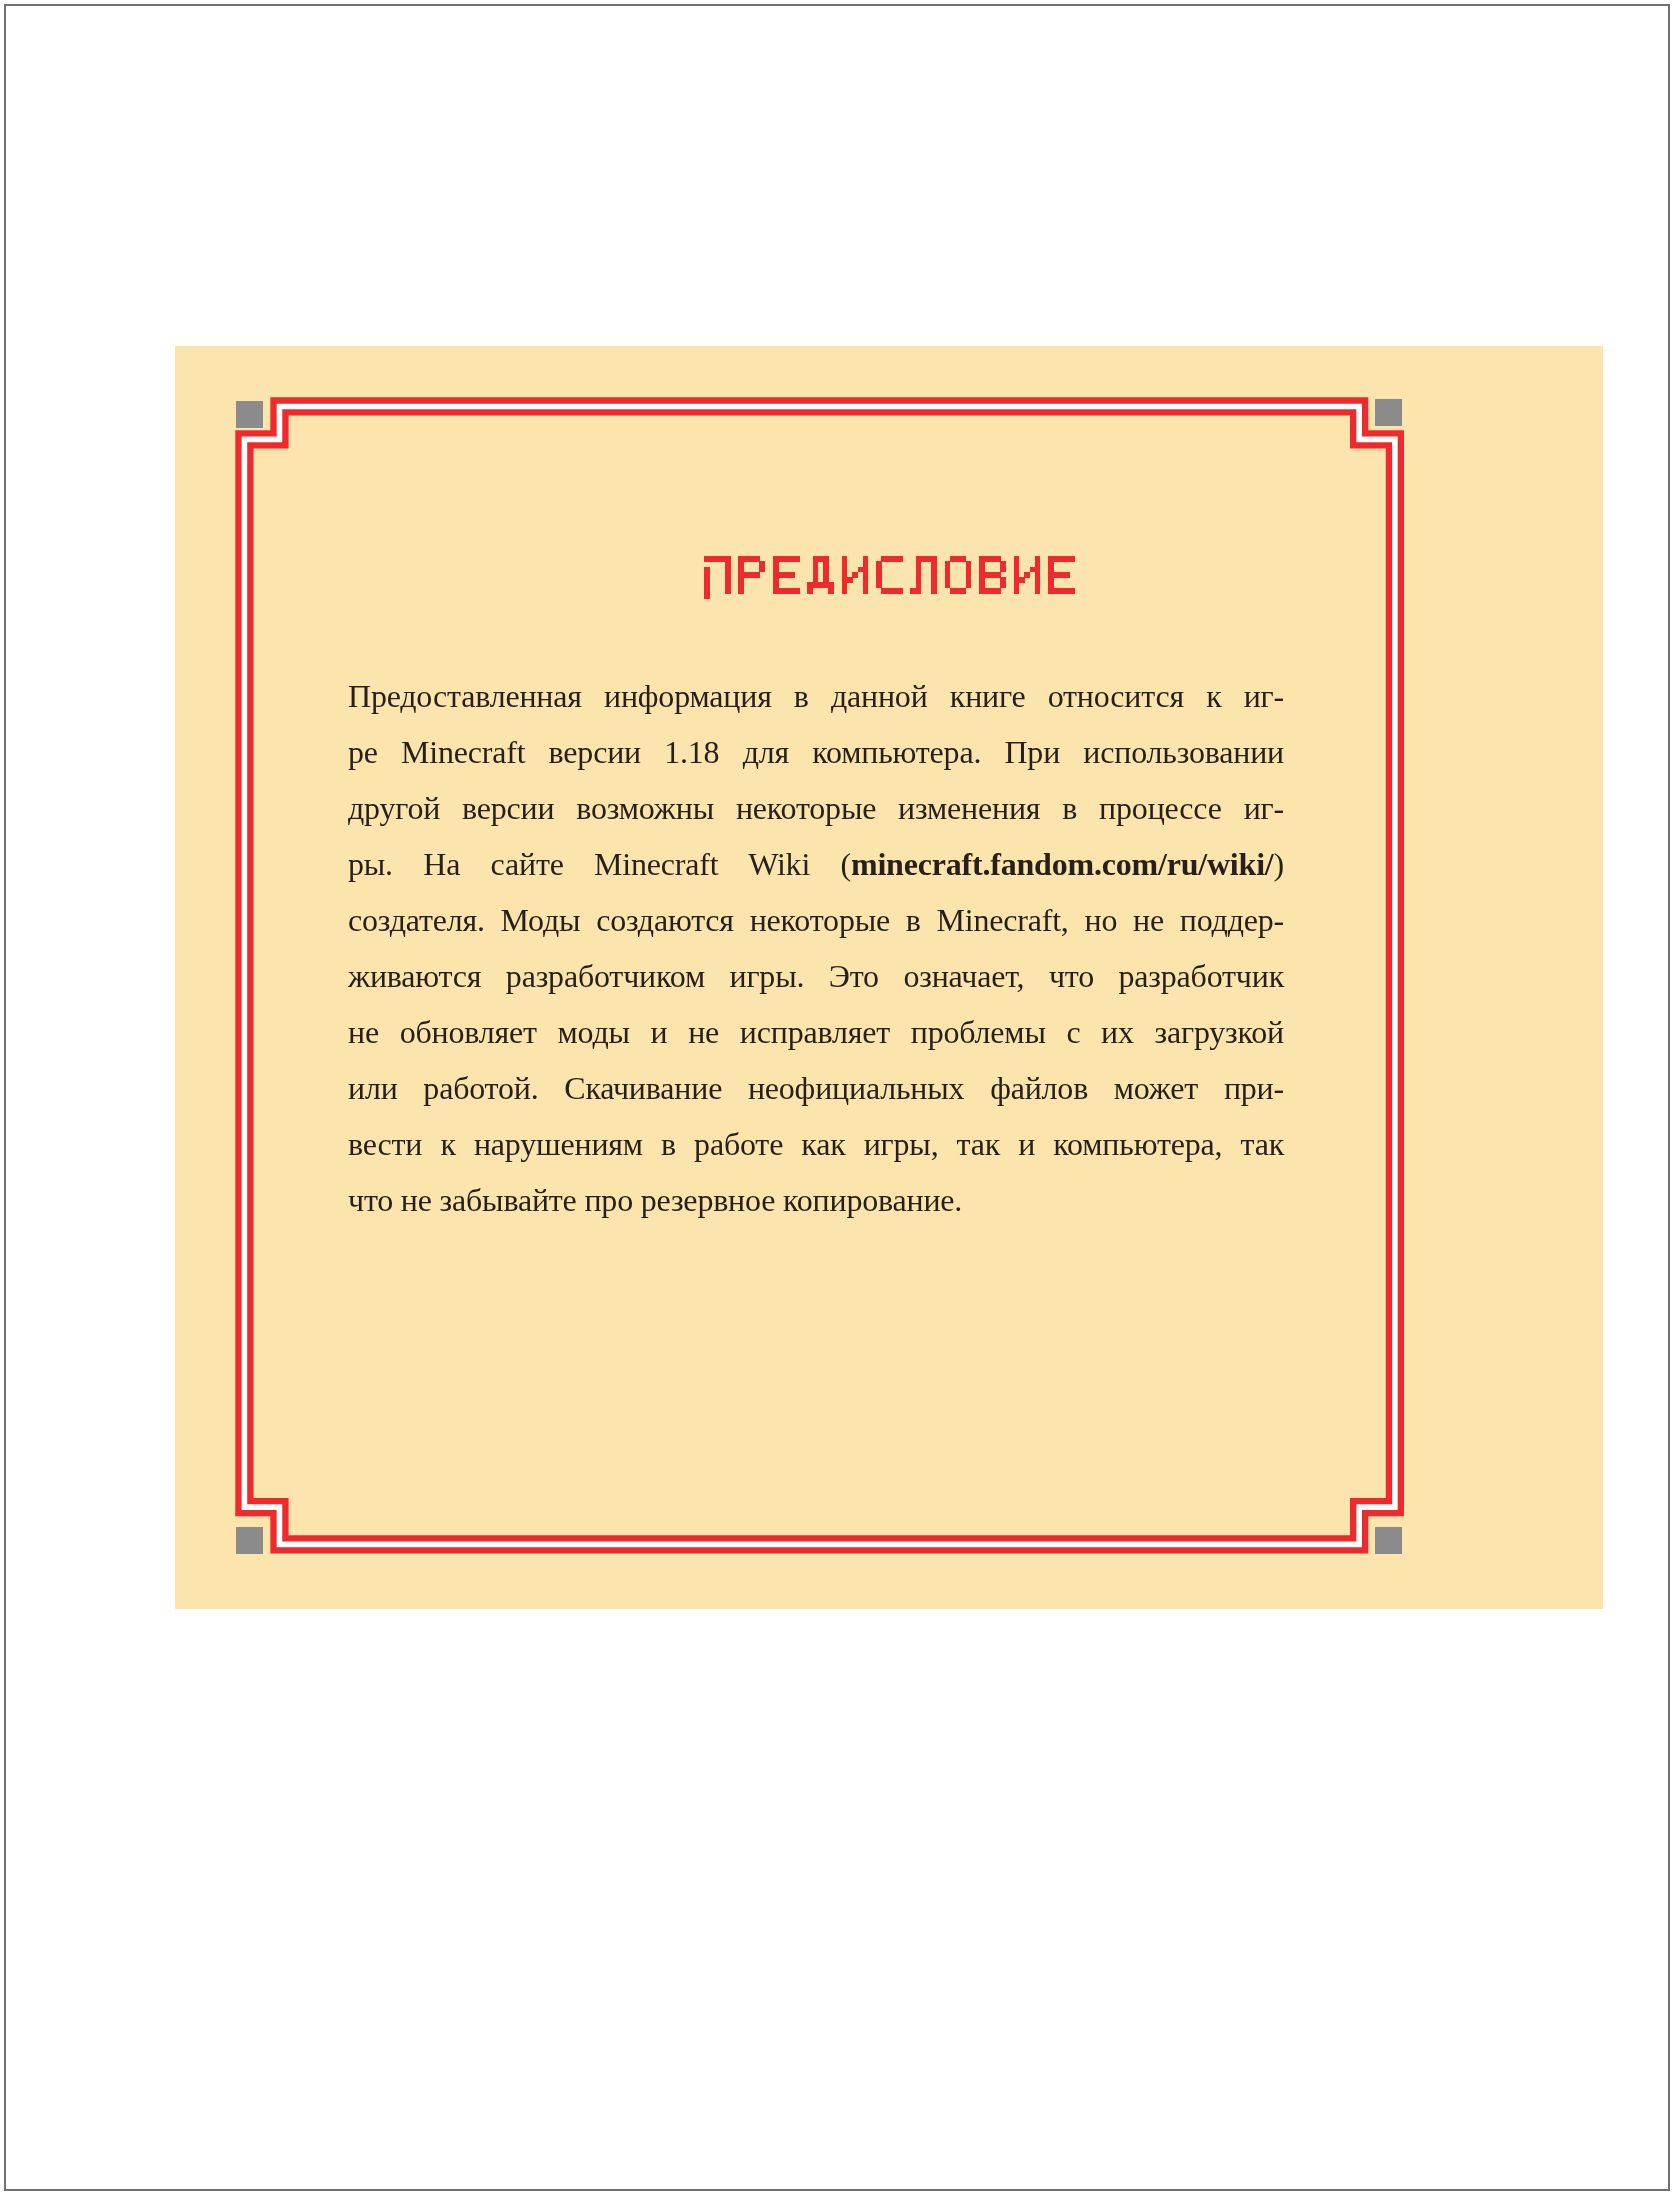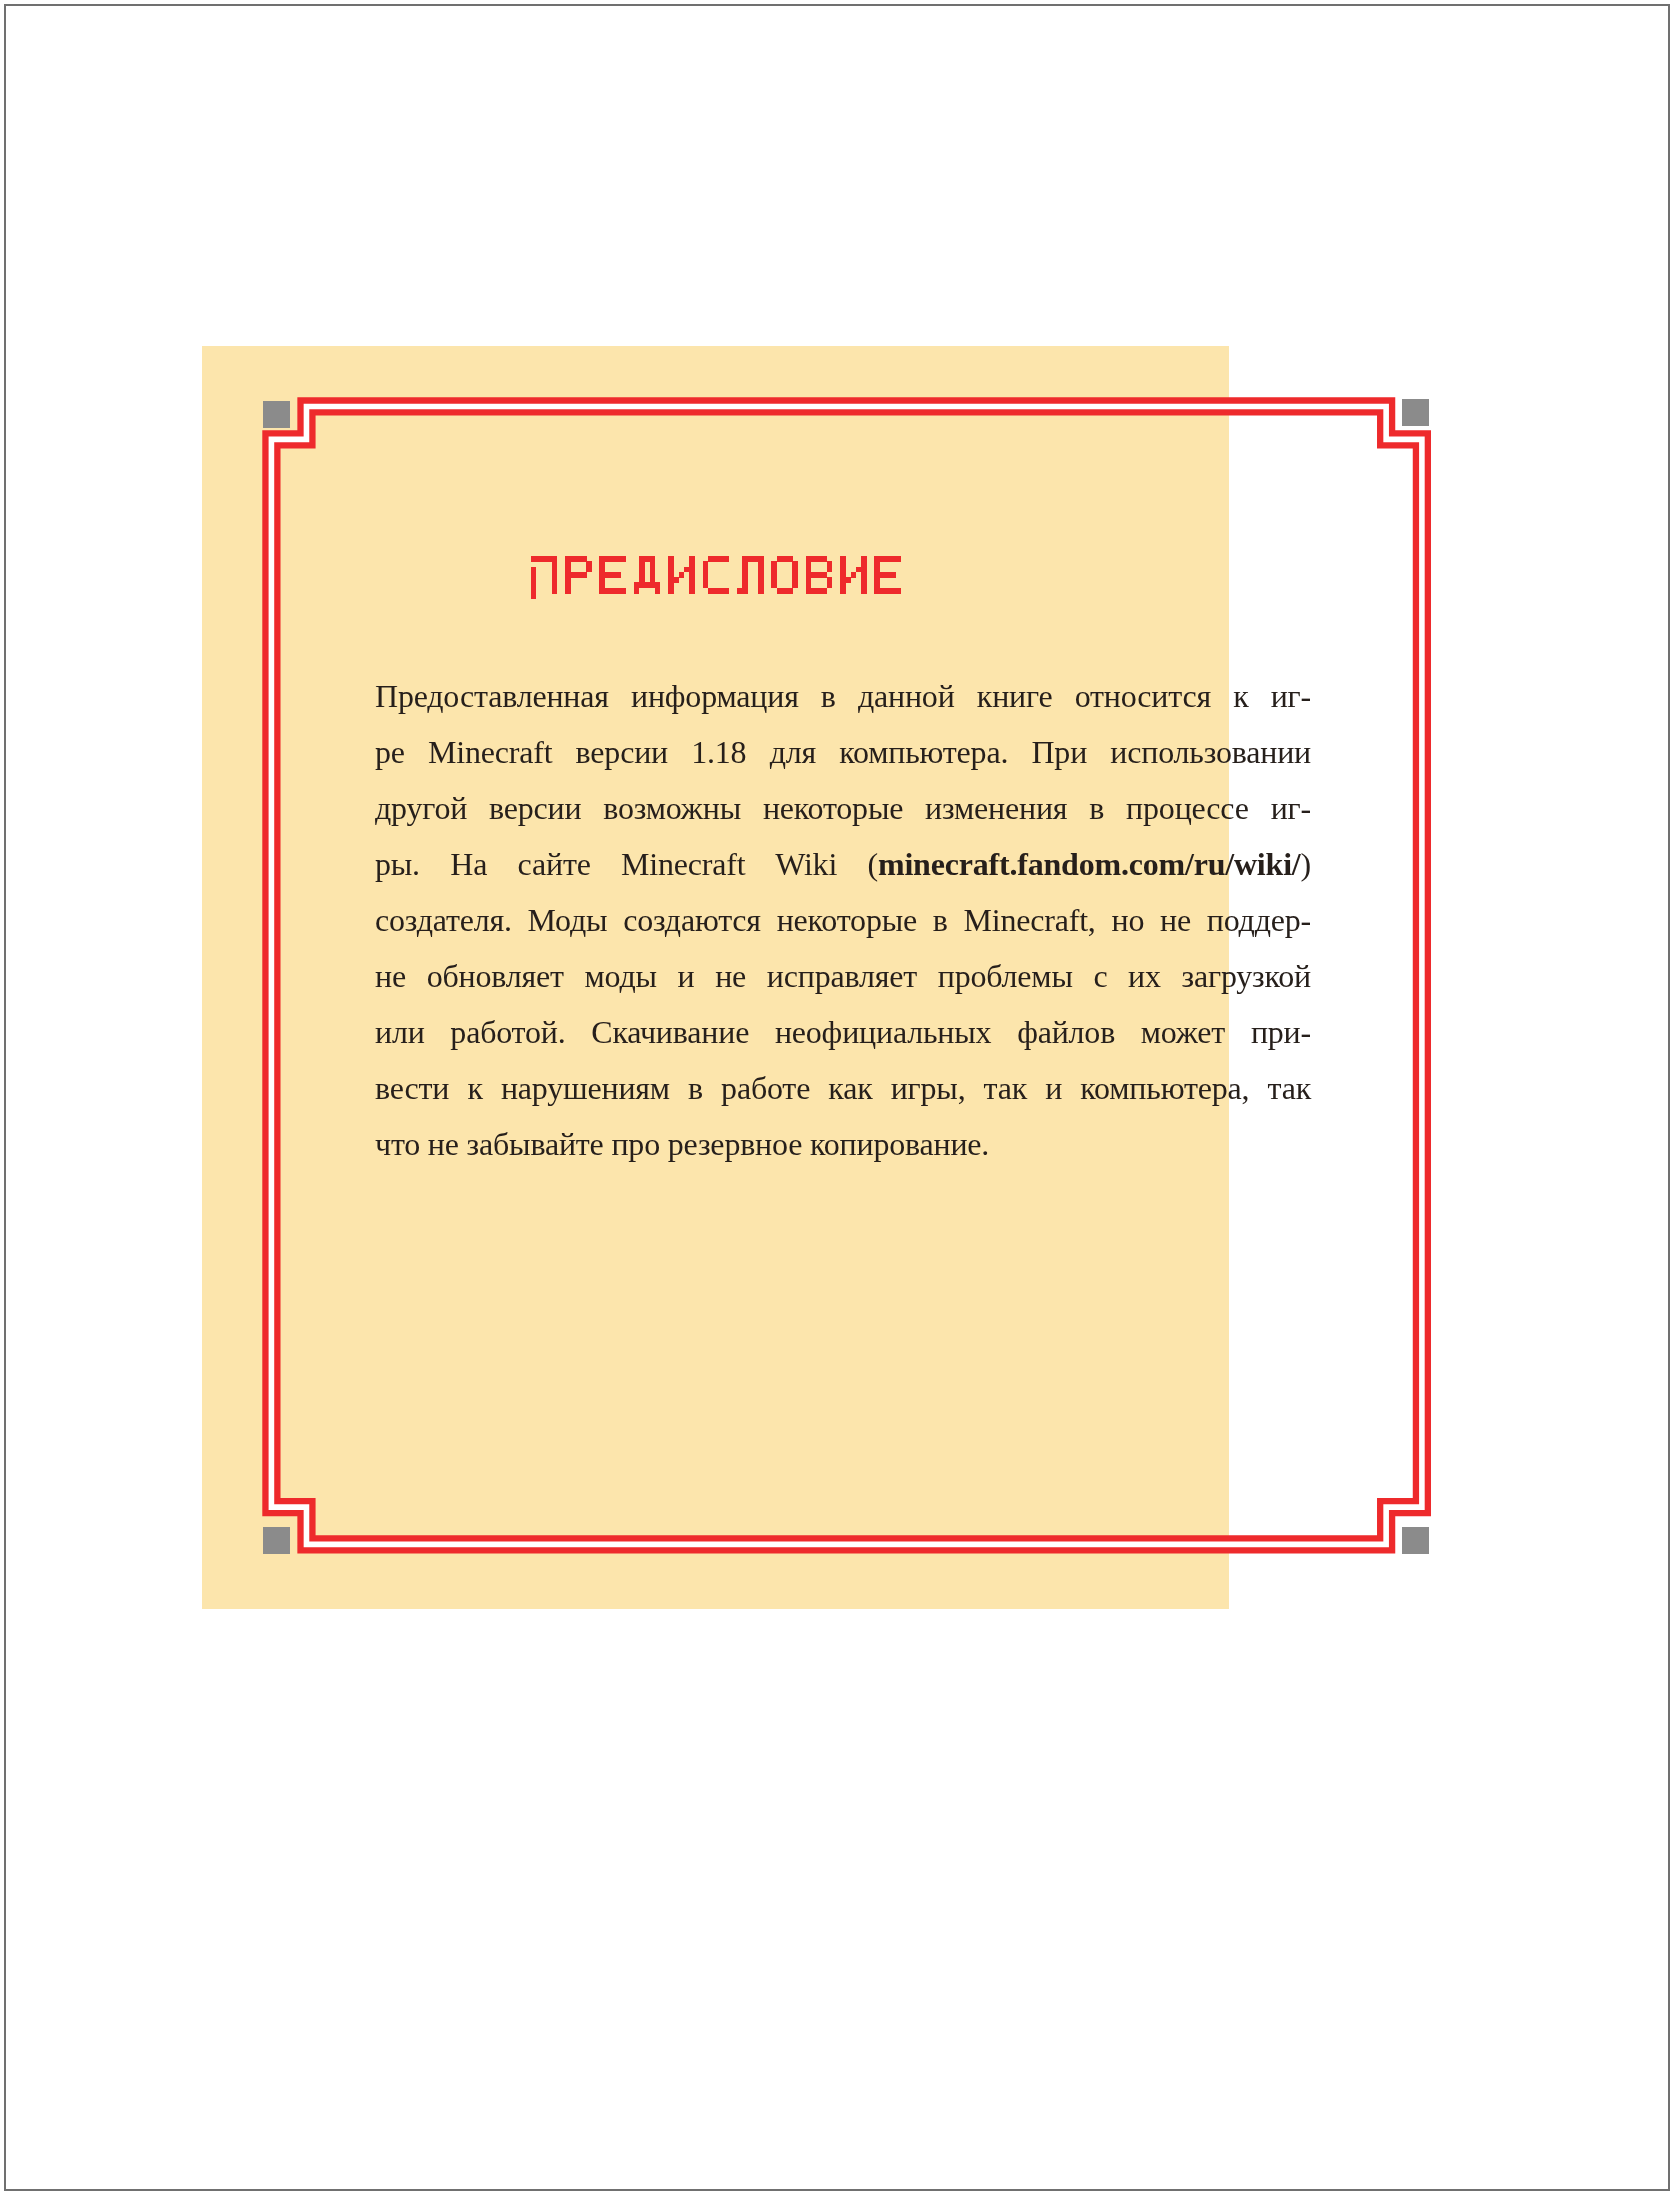--- a/index.html
+++ b/index.html
@@ -13,23 +13,22 @@
   }
   .page-border {
     position: absolute;
     left: 3.5px; top: 3.5px; right: 3.5px; bottom: 3.5px;
     border: 2.1px solid var(--border-gray, #707070);
     pointer-events: none;
   }
   .panel {
     position: absolute;
     left: 175px; top: 346px;
-    width: 1027px; height: 1263px;
+    width: 1428px; height: 1263px;
     background: var(--cream, #fce5ac);
-    margin-left: 27px;
   }
   .frame-svg {
     position: absolute;
     left: 0; top: 0;
     width: 1290px; height: 1263px;
     display: block;
   }
   .corner-square {
     position: absolute;
     width: 27px; height: 27px;
@@ -303,20 +302,21 @@
           <i style="left: 21px; top: 32px;"></i>
         </div>
       </div>
 
     <div class="body-text">
         <div class="line">Предоставленная информация в данной книге относится к иг-</div>
         <div class="line">ре Minecraft версии 1.18 для компьютера. При использовании</div>
         <div class="line">другой версии возможны некоторые изменения в процессе иг-</div>
         <div class="line"><span>ры. На сайте Minecraft Wiki (</span><b>minecraft.fandom.com/ru/wiki/</b><span>)</span></div>
         <div class="line">создателя. Моды создаются некоторые в Minecraft, но не поддер-</div>
+        <div class="line">живаются разработчиком игры. Это означает, что разработчик</div>
         <div class="line">не обновляет моды и не исправляет проблемы с их загрузкой</div>
         <div class="line">или работой. Скачивание неофициальных файлов может при-</div>
         <div class="line">вести к нарушениям в работе как игры, так и компьютера, так</div>
         <div class="line last">что не забывайте про резервное копирование.</div>
       </div>
   </div>
 </div>
 
 
 </body></html>

